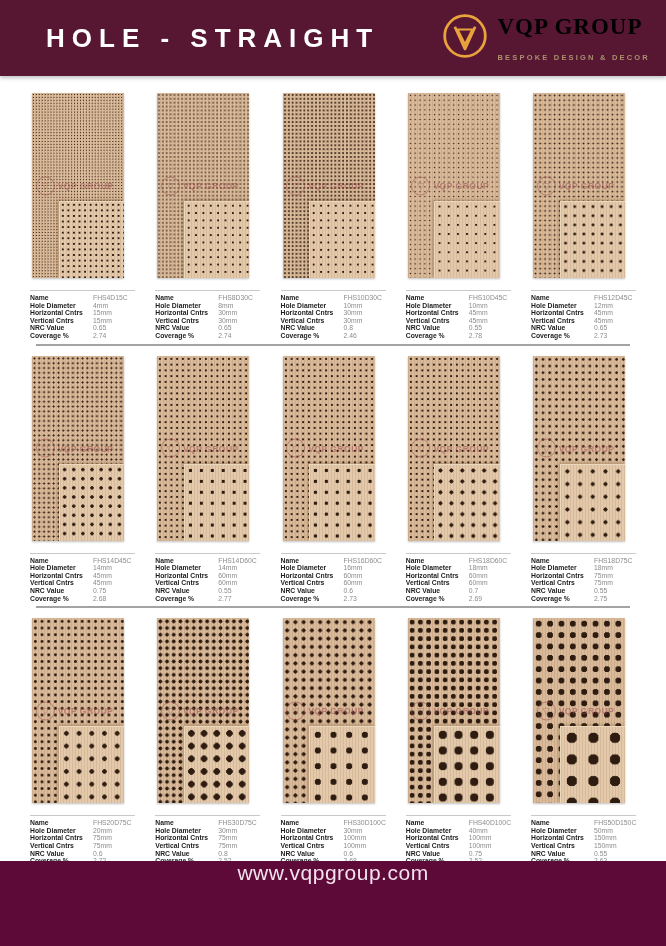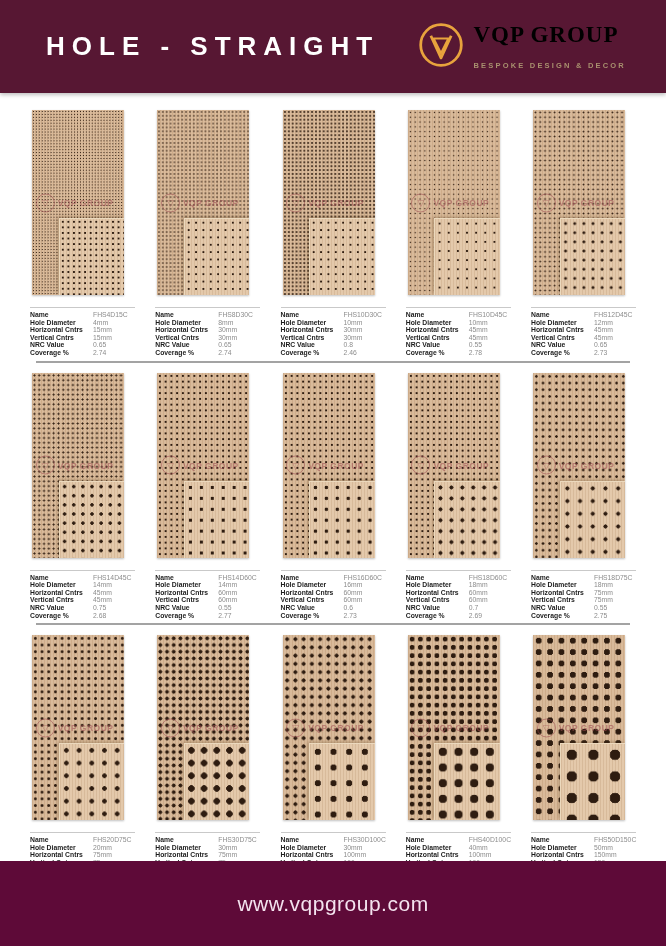--- a/index.html
+++ b/index.html
@@ -2,22 +2,22 @@
 <html><head>
 <meta charset="utf-8">
 <style>
   html,body{margin:0;padding:0;background:#fff;}
   .page{
     position:relative;width:666px;height:946px;overflow:hidden;background:#ffffff;
     font-family:"Liberation Sans", sans-serif;
   }
   
   .header{
-    height:93px;display:flex;align-items:center;justify-content:space-between;
-    padding:0 40px 0 46px;box-sizing:border-box;
+    height:76px;display:flex;align-items:center;justify-content:space-between;
+    padding:0 16px 0 46px;box-sizing:border-box;
     box-shadow:0 2px 4px rgba(0,0,0,0.25);
   }
   .page-title{
     color:#ffffff;font-size:26px;font-weight:700;letter-spacing:7px;white-space:nowrap;
   }
   .logo{display:flex;align-items:center;gap:8px;}
   .logo-text{display:flex;flex-direction:column;line-height:1;}
   .logo-name{
     font-family:"Liberation Serif", serif;font-size:23px;font-weight:700;letter-spacing:1px;
   }
@@ -51,21 +51,21 @@
   .spec-table{
     margin-top:12px;border-top:1px solid #c9c9c9;padding-top:3px;width:105px;
   }
   .spec-row{display:flex;line-height:7.6px;}
   .spec-label{flex:0 0 60%;font-size:6.8px;font-weight:700;color:#1c1c1c;}
   .spec-value{flex:1;font-size:6.8px;color:#8c8c8c;}
   .separator{border:none;border-top:2px solid #a3a3a3;margin:4px 6px 10px 6px;}
   
   .footer{
     position:absolute;left:0;right:0;bottom:0;height:85px;
-    display:flex;align-items:center;justify-content:center;
+    display:flex;justify-content:center;
   }
   .footer-url{color:#f4e3ef;font-size:21px;letter-spacing:0.5px;}
 </style>
 </head>
 <body>
 
 <div class="page">
 
   <div class="header" style="background: rgb(87, 23, 51);">
     <div class="page-title">HOLE - STRAIGHT</div>

